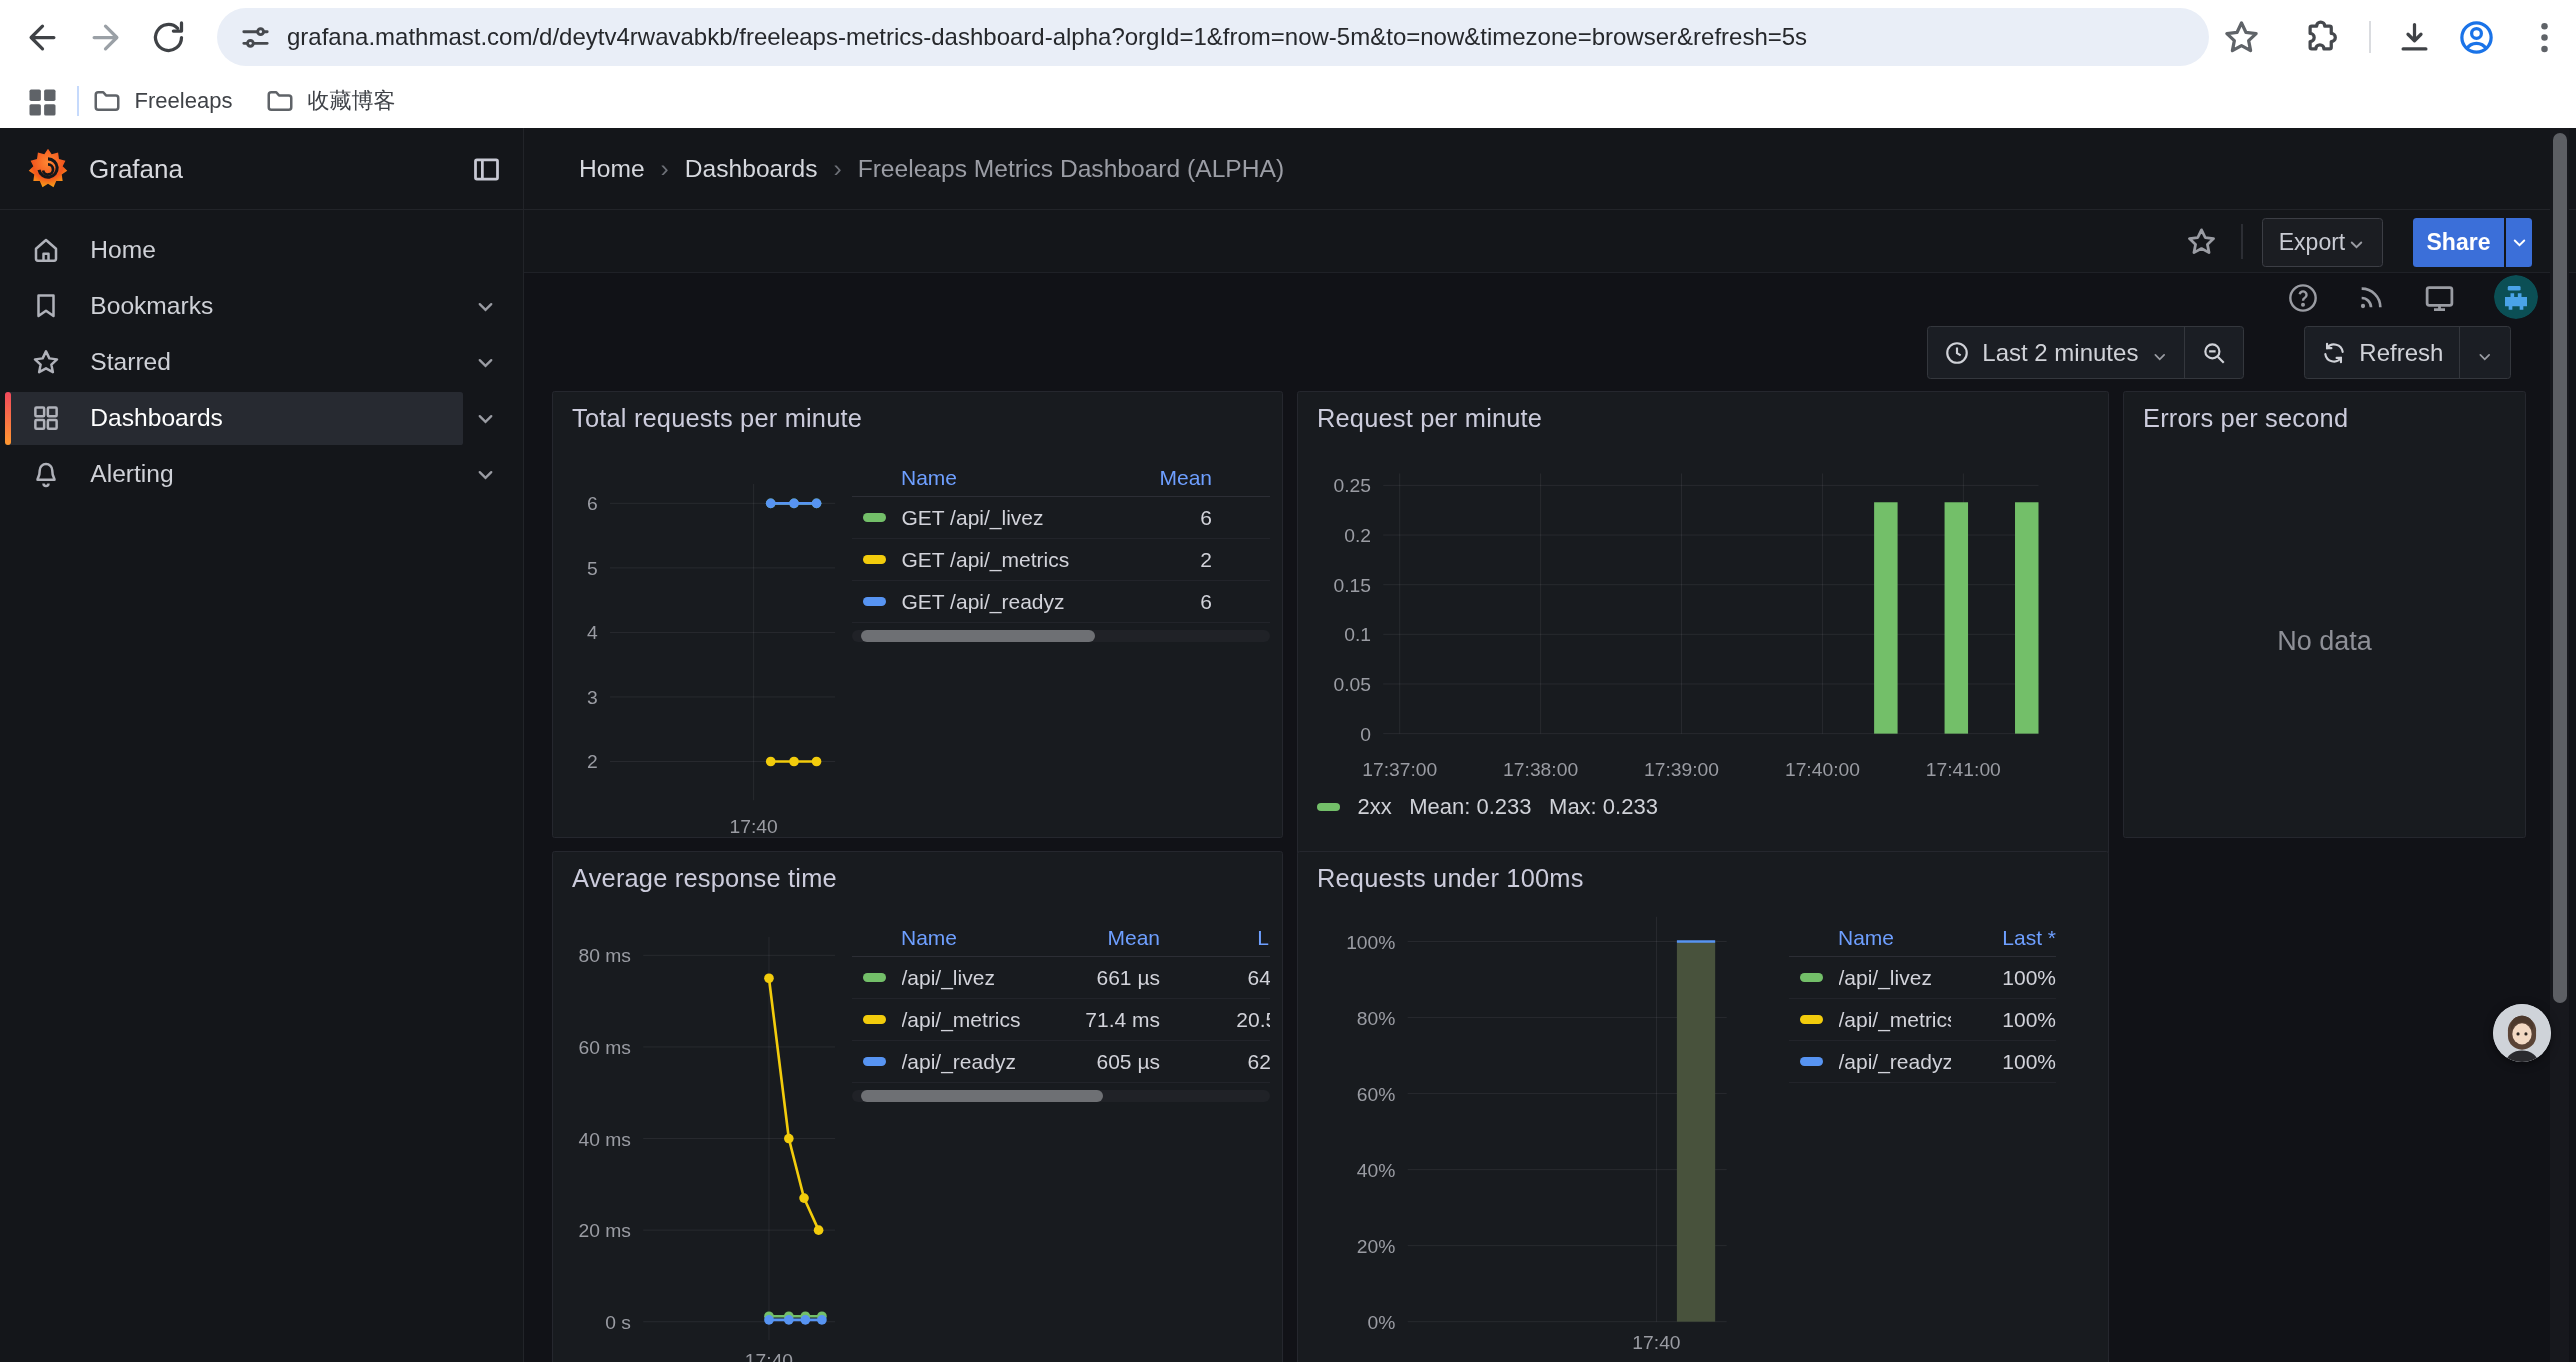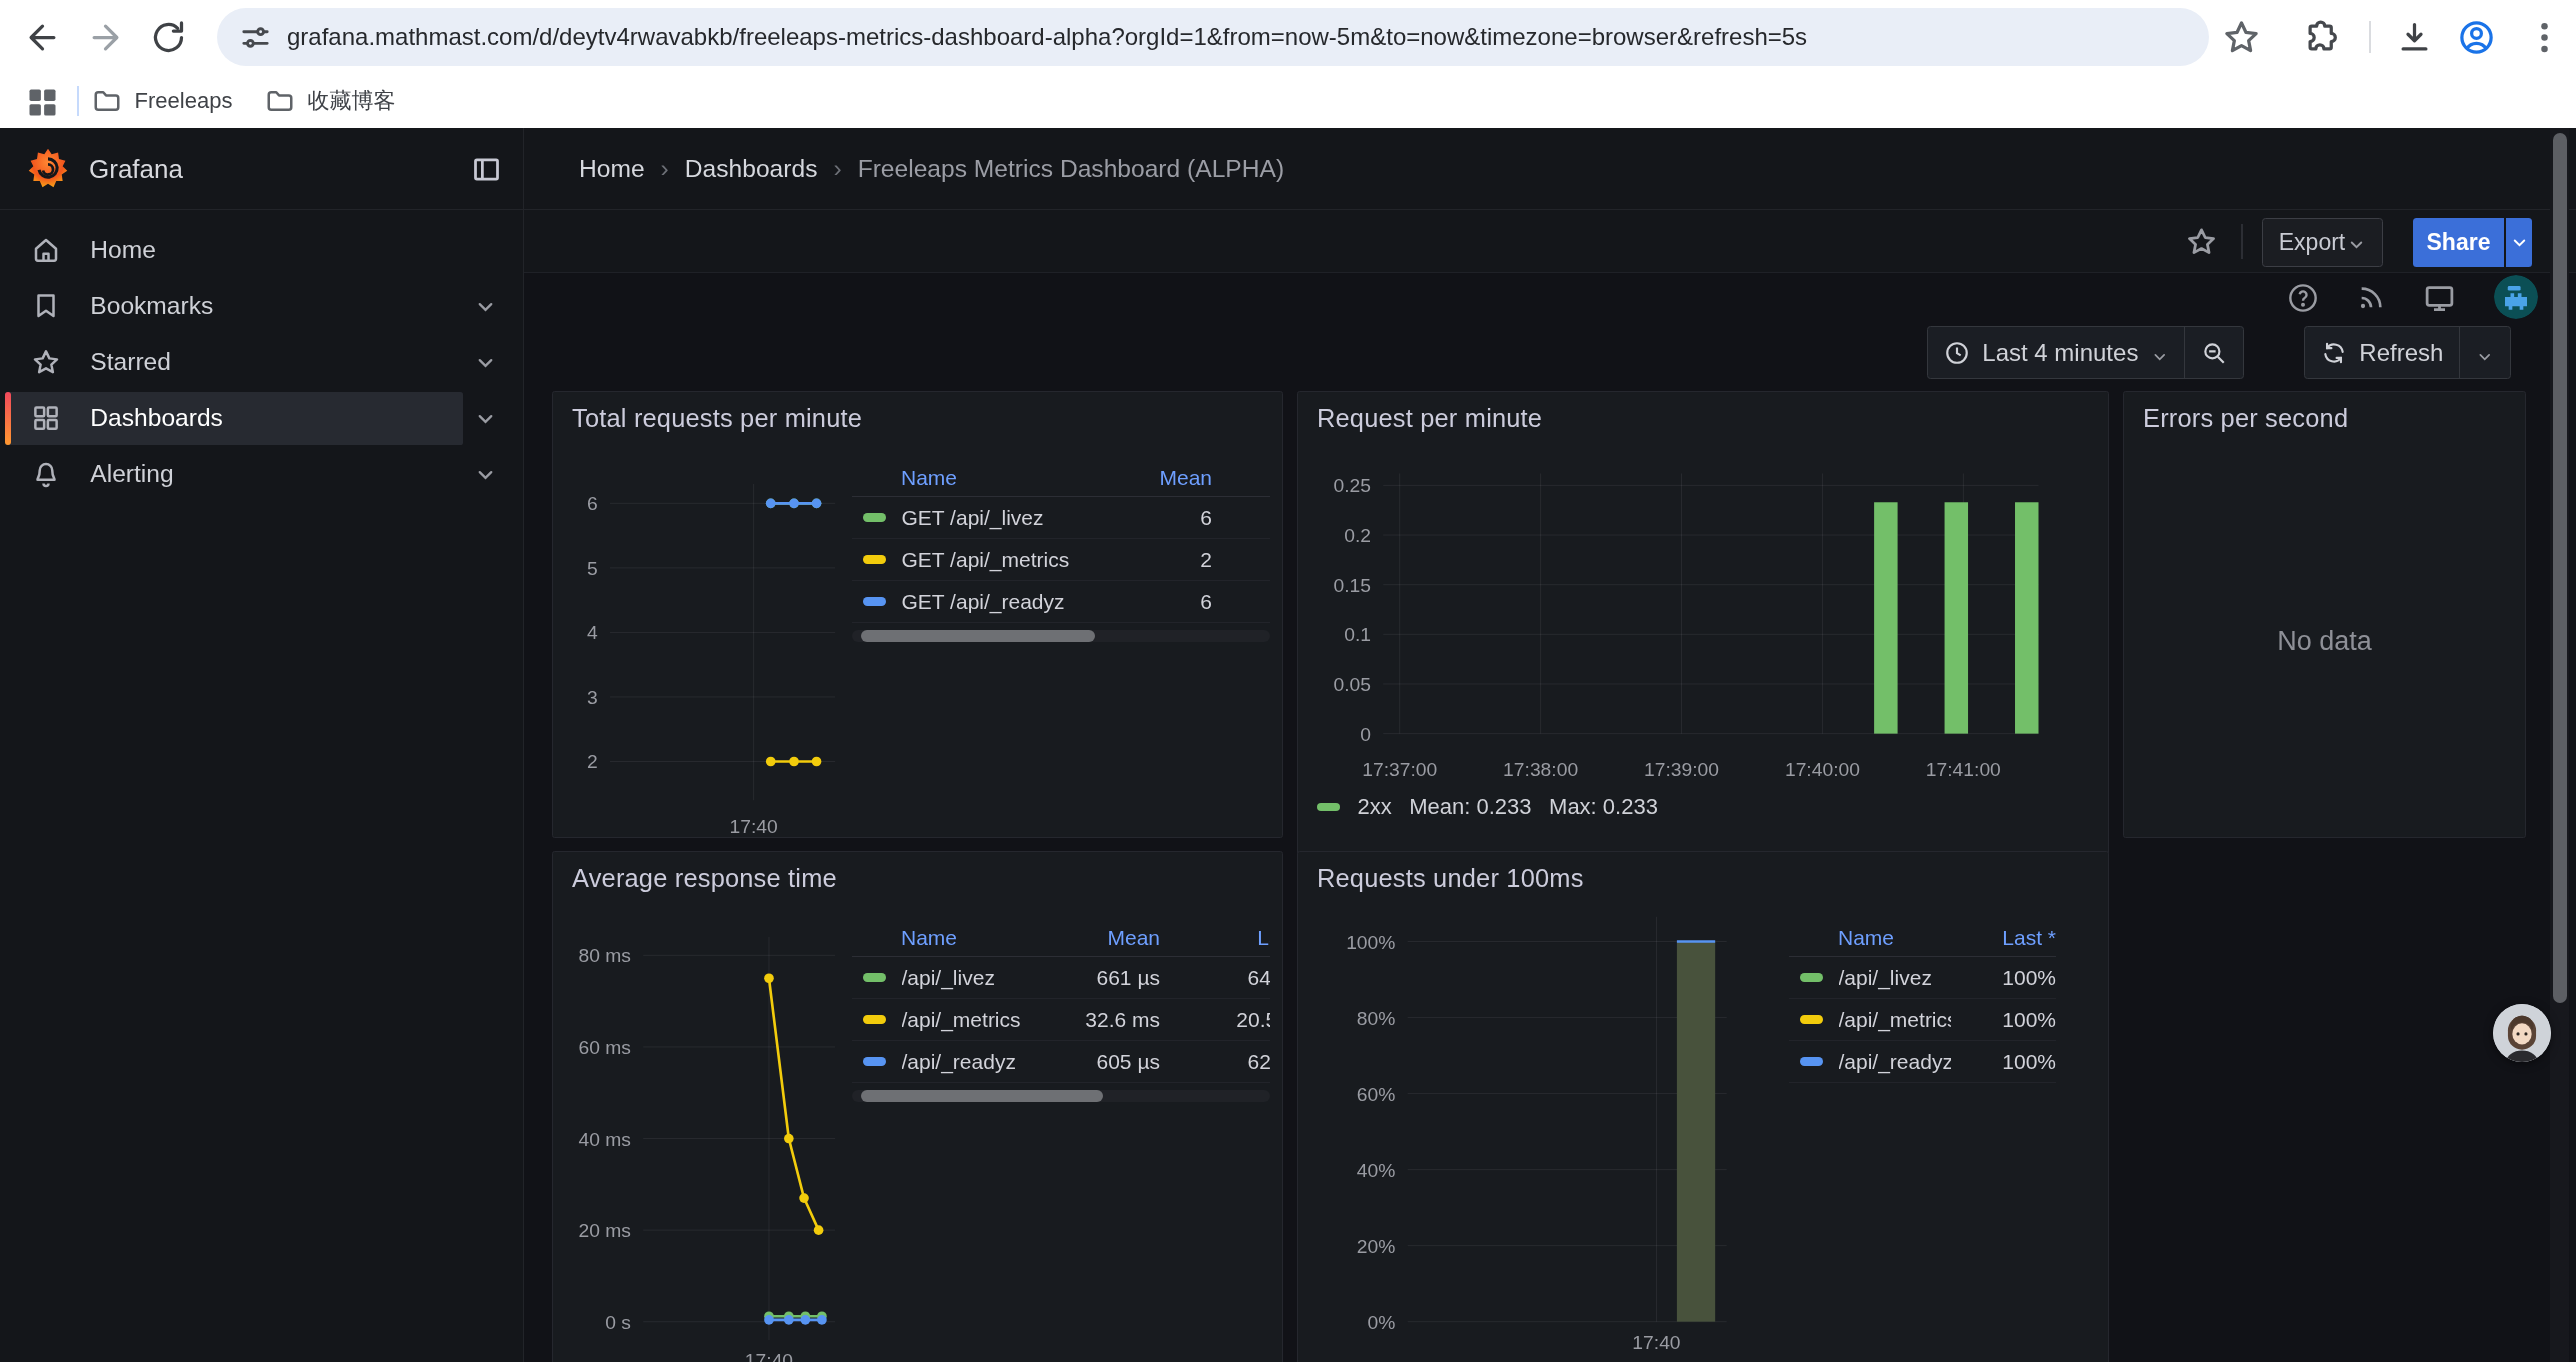--- a/index.html
+++ b/index.html
@@ -320,21 +320,21 @@
       </svg></span>
 </div>
 
 <div class="tool-group" id="time-picker">
   <div class="tg-seg">
     <span style="width:26px;height:26px">
       <svg viewBox="0 0 24 24" fill="none" stroke="#d0d2d8" stroke-width="2">
           <circle cx="12" cy="12" r="9"></circle>
           <path d="M12 7v5.2l3.4 2"></path>
         </svg></span>
-    <span>Last 4 minutes</span>
+    <span>Last 2 minutes</span>
     <span style="width:17.5px;height:17.5px">
       <svg viewBox="0 0 24 24" fill="none" stroke="#9a9ca3" stroke-width="2.4" stroke-linecap="round">
           <path d="M6 9.5l6 6 6-6"></path>
         </svg></span>
   </div>
   <div class="tg-div"></div>
   <div class="tg-seg">
     <span style="width:26px;height:26px">
       <svg viewBox="0 0 24 24" fill="none" stroke="#d0d2d8" stroke-width="2">
           <circle cx="10.5" cy="10.5" r="6.5"></circle>
@@ -496,21 +496,21 @@
       </div>
       <div class="lrow">
         <span class="sw sw-green"></span>
         <span class="lname">/api/_livez</span>
         <span class="lval col-mean">661 µs</span>
         <span class="lval col-last">646 µs</span>
       </div>
       <div class="lrow">
         <span class="sw sw-yellow"></span>
         <span class="lname">/api/_metrics</span>
-        <span class="lval col-mean">32.6 ms</span>
+        <span class="lval col-mean">71.4 ms</span>
         <span class="lval col-last">20.5 ms</span>
       </div>
       <div class="lrow">
         <span class="sw sw-blue"></span>
         <span class="lname">/api/_readyz</span>
         <span class="lval col-mean">605 µs</span>
         <span class="lval col-last">620 µs</span>
       </div>
       <div class="lg-scroll">
           <div class="lg-thumb" style="width:58%"></div>

